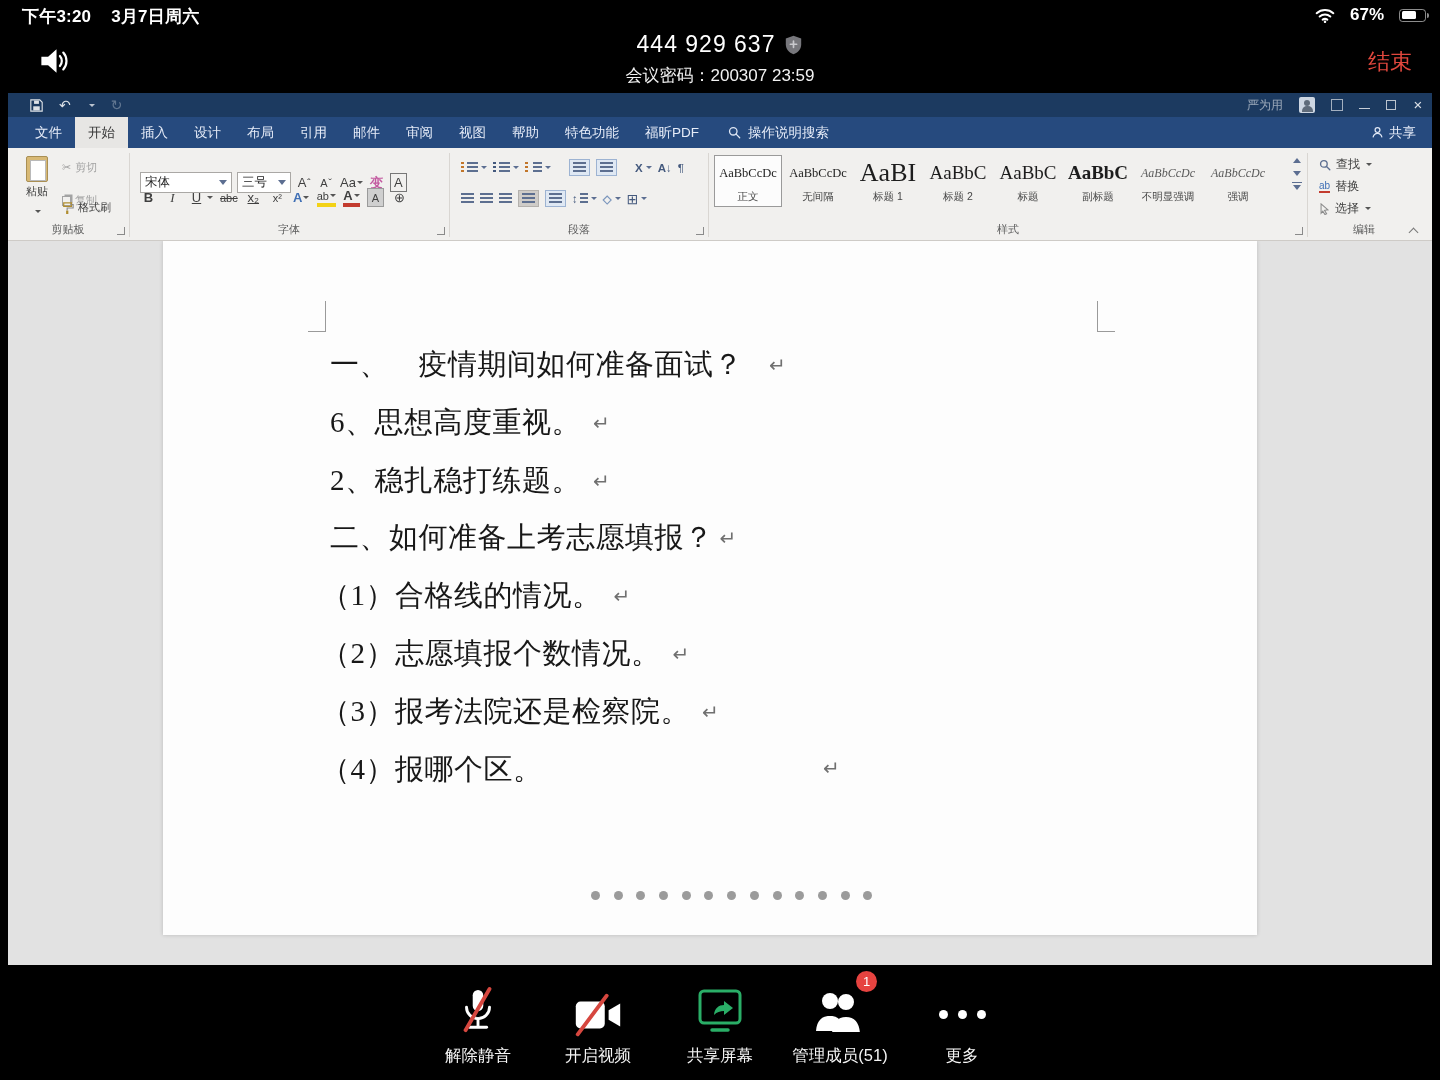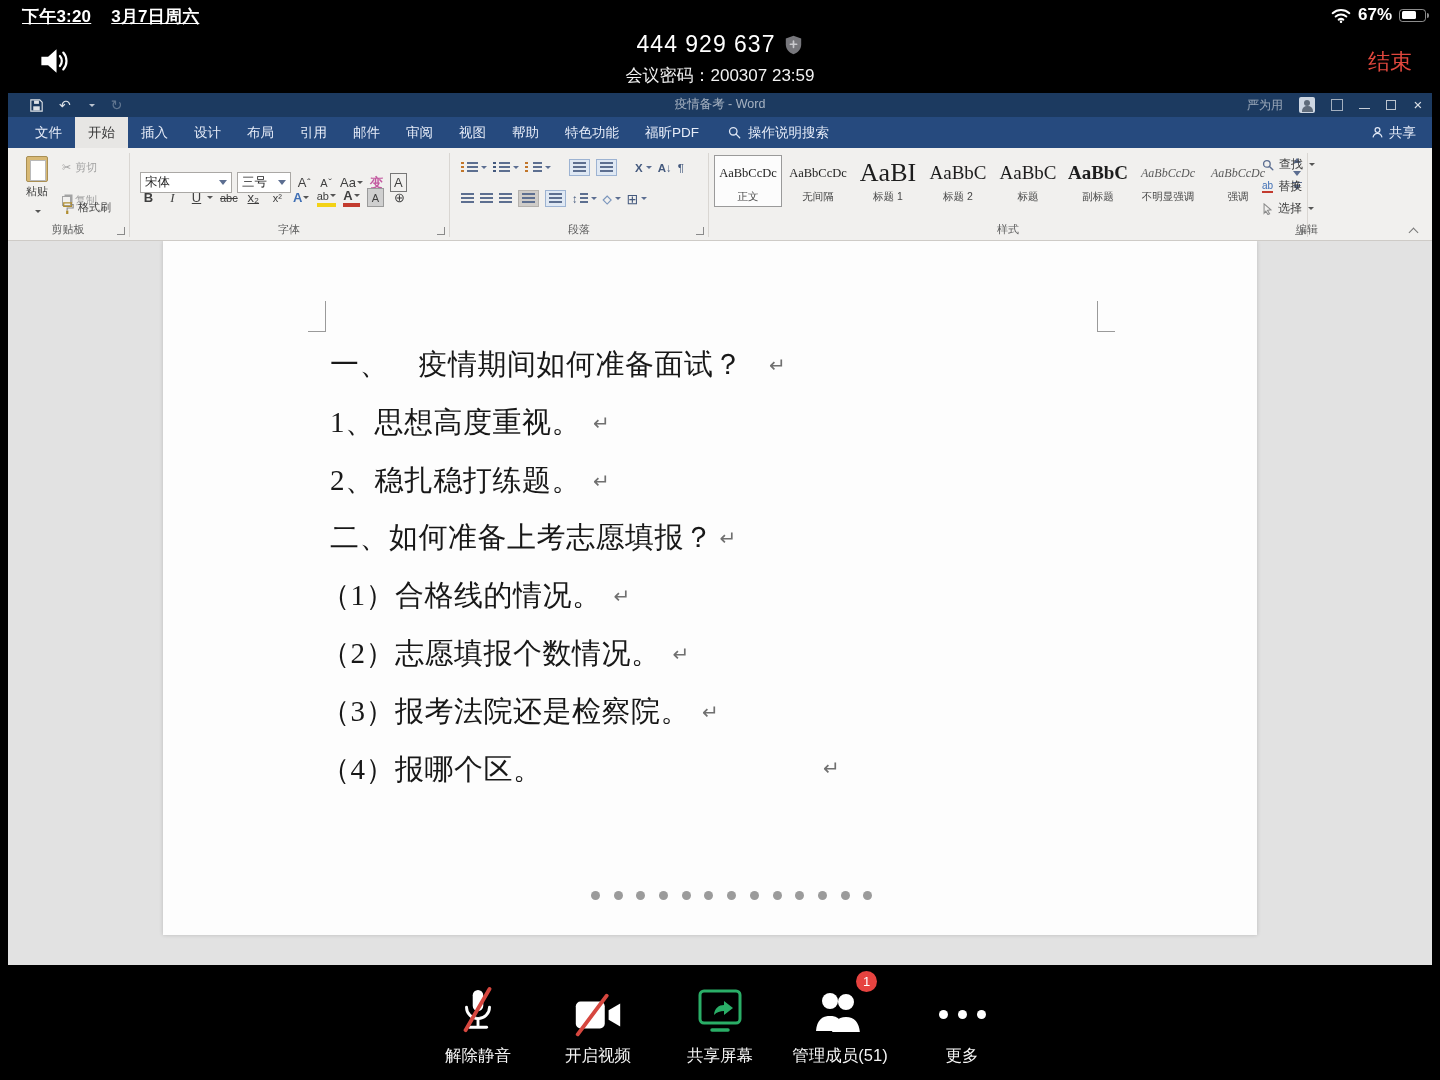--- a/index.html
+++ b/index.html
@@ -2,22 +2,22 @@
 <html><head>
 <meta charset="utf-8">
 <style>
   * { margin:0; padding:0; box-sizing:border-box; }
   html,body { background:#000; }
   #screen {
     position:relative; width:1440px; height:1080px; background:#000;
     font-family:"Liberation Sans", sans-serif; overflow:hidden; color:#fff;
   }
   
-  .sb-left { position:absolute; left:22px; top:5px; font-size:17px; font-weight:700; display:flex; gap:20px; letter-spacing:.2px;text-decoration:underline; }
-  .sb-right { position:absolute; right:14px; top:5px; display:flex; align-items:center; gap:7px; font-size:17px; font-weight:700; }
+  .sb-left { position:absolute; left:22px; top:5px; font-size:17px; font-weight:700; display:flex; gap:20px; letter-spacing:.2px; }
+  .sb-right { position:absolute; right:14px; top:5px; display:flex; align-items:center; gap:15px; font-size:17px; font-weight:700; }
   .battery { width:27px; height:13px; border:1px solid rgba(255,255,255,.55); border-radius:3.5px; position:relative; padding:1.5px; }
   .battery i { display:block; height:100%; width:67%; background:#fff; border-radius:1.5px; }
   .battery u { position:absolute; right:-4px; top:3.5px; width:2.5px; height:5px; background:rgba(255,255,255,.55); border-radius:0 2px 2px 0; }
   
   .meet-row1 { position:absolute; top:31px; left:0; right:0; display:flex; justify-content:center; align-items:center; gap:9px; font-size:23px; font-weight:500; letter-spacing:1px; }
   .meet-row2 { position:absolute; top:64px; left:0; right:0; text-align:center; font-size:17px; font-weight:400; color:#f2f2f2; }
   .speaker-btn { position:absolute; left:34px; top:44px; width:40px; height:36px; background:none; border:none; cursor:pointer; }
   .end-btn { position:absolute; right:28px; top:47px; background:none; border:none; color:#e0473d; font-size:22px; font-family:inherit; cursor:pointer; }
   
   .word { position:absolute; left:8px; top:93px; width:1424px; height:872px; background:#f1f0ee; }
@@ -168,21 +168,20 @@
       <div class="qat">
         <svg width="13" height="13" viewBox="0 0 16 16">
           <path d="M1 1h11l3 3v11H1z" fill="none" stroke="rgba(255,255,255,.85)" stroke-width="1.4"></path>
           <rect x="4" y="9" width="8" height="5" fill="rgba(255,255,255,.85)"></rect>
           <rect x="5" y="2" width="6" height="4" fill="rgba(255,255,255,.85)"></rect>
         </svg>
         <span>↶</span>
         <i class="caret-sm"></i>
         <span class="faded">↻</span>
       </div>
-      <div class="tb-title">疫情备考 - Word</div>
       <div class="tb-right">
         <span class="tb-user">严为用</span>
         <span class="tb-avatar"></span>
         <span class="win-ctl ribbondisp"></span>
         <span class="win-ctl win-min"></span>
         <span class="win-ctl win-restore"></span>
         <span class="win-ctl win-close">×</span>
       </div>
     </div>
 
@@ -415,21 +414,21 @@
         <div class="gal-arrows">
           <span class="gar up"></span>
           <span class="gar dn"></span>
           <span class="gar dn more"></span>
         </div>
         <div class="grp-label">样式</div>
         <span class="dlg"></span>
       </div>
       <i class="vsep" style="left:1299px;"></i>
 
-      <div class="grp" style="left:1244px;width:110px;padding-left:42px;">
+      <div class="grp" style="left:1301px;width:110px;padding-left:42px;">
         <div class="edit-row" style="top:8px;">
           <svg width="12" height="12" viewBox="0 0 16 16">
             <circle cx="6.5" cy="6.5" r="4.4" fill="none" stroke="#5c6e91" stroke-width="1.8"></circle>
             <line x1="10" y1="10" x2="14.4" y2="14.4" stroke="#5c6e91" stroke-width="1.8" stroke-linecap="round"></line>
           </svg>
           <span>查找</span>
           <i class="caret tiny" style="border-top-color:#555;"></i>
         </div>
         <div class="edit-row" style="top:30px;">
           <span style="font-size:10px;color:#3f6fb5;border-bottom:2px solid #c33b2e;">ab</span>
@@ -447,21 +446,21 @@
 
       <span class="collapse-chevron"></span>
     </div>
 
     <div class="docarea">
       <div class="page">
         <span class="crop tl" style="left:145px;top:60px;"></span>
         <span class="crop tr" style="left:934px;top:60px;"></span>
 
         <div class="dline" style="left:167px;top:104px;"><span>一、　疫情期间如何准备面试？</span><span class="ret" style="margin-left:26px;">↵</span></div>
-        <div class="dline" style="left:167px;top:162px;"><span>1、思想高度重视。</span><span class="ret">↵</span></div>
+        <div class="dline" style="left:167px;top:162px;"><span>6、思想高度重视。</span><span class="ret">↵</span></div>
         <div class="dline" style="left:167px;top:220px;"><span>2、稳扎稳打练题。</span><span class="ret">↵</span></div>
         <div class="dline" style="left:167px;top:277px;"><span>二、如何准备上考志愿填报？</span><span class="ret" style="margin-left:6px;">↵</span></div>
         <div class="dline" style="left:158px;top:335px;"><span>（1）合格线的情况。</span><span class="ret">↵</span></div>
         <div class="dline" style="left:158px;top:393px;"><span>（2）志愿填报个数情况。</span><span class="ret">↵</span></div>
         <div class="dline" style="left:158px;top:451px;"><span>（3）报考法院还是检察院。</span><span class="ret">↵</span></div>
         <div class="dline" style="left:158px;top:509px;"><span>（4）报哪个区。</span></div>
         <span class="ret abs" style="left:660px;top:515px;">↵</span>
 
         <div class="dots">
           <span></span>

